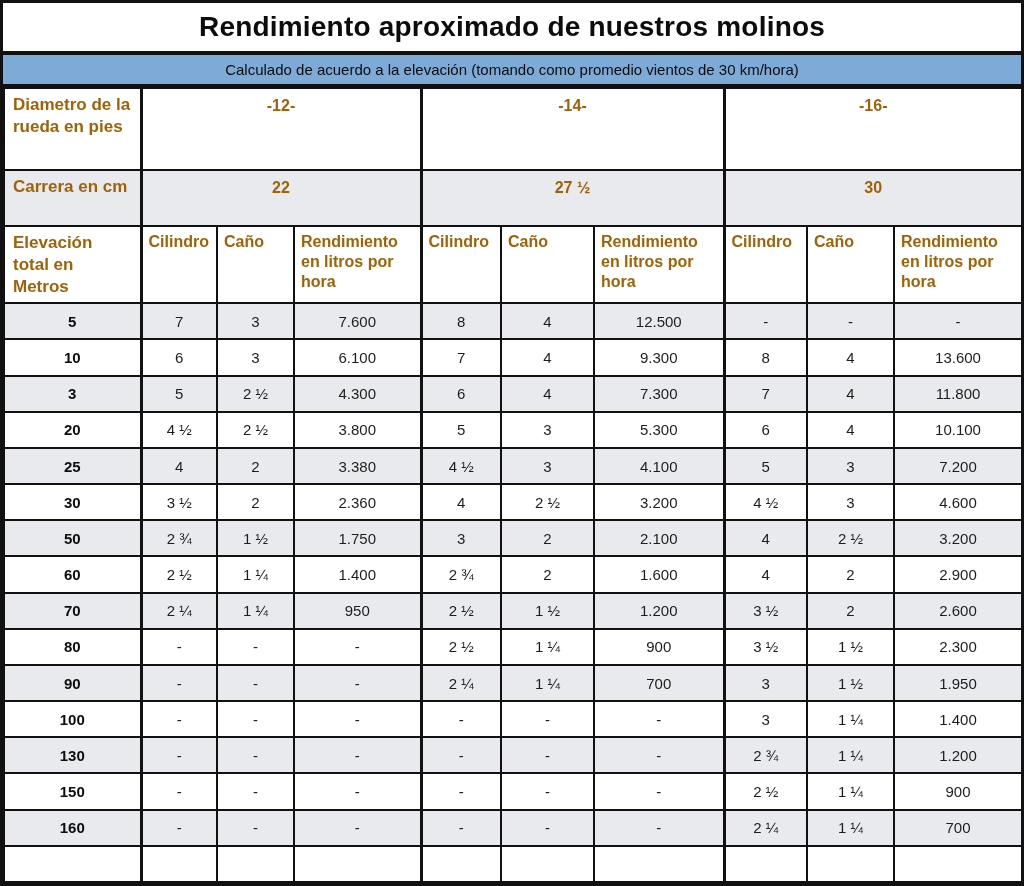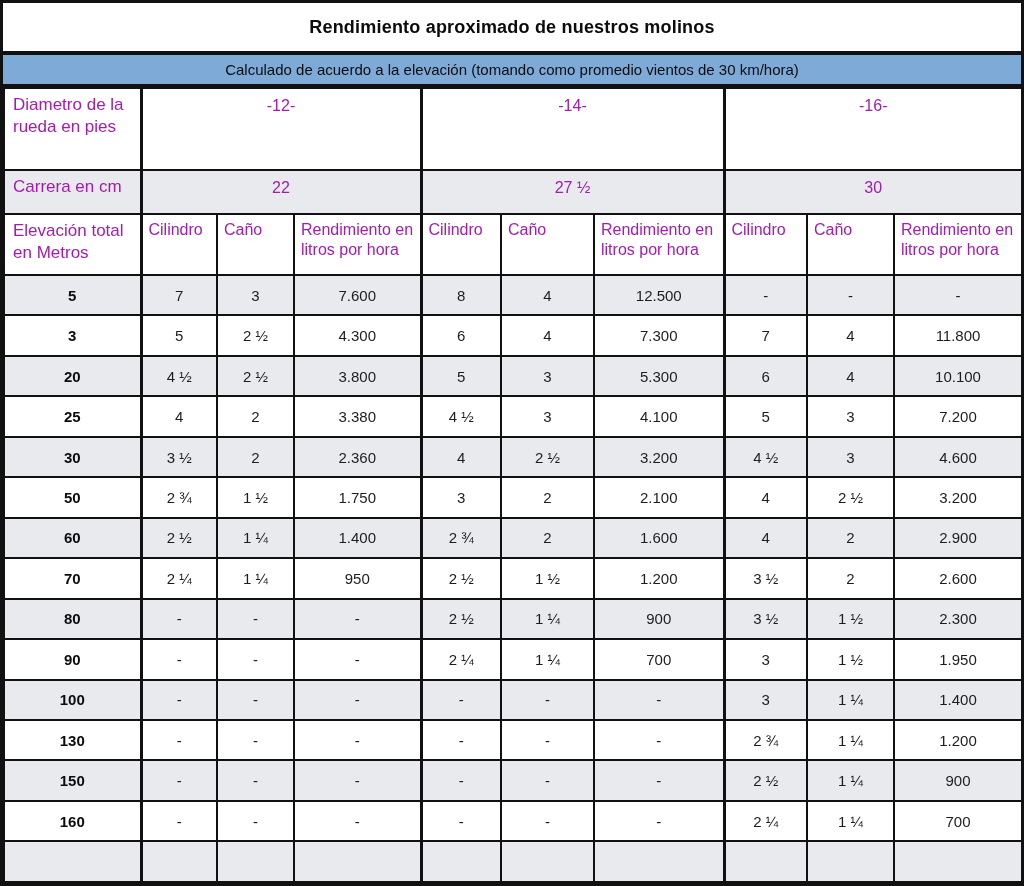--- a/index.html
+++ b/index.html
@@ -7,39 +7,39 @@
   .page{
     width:1024px; height:886px;
     border:3px solid #111;
     background:#fff;
     display:flex; flex-direction:column;
     overflow:hidden;
   }
   .title-strip{
     height:52px; flex:0 0 auto;
     display:flex; align-items:center; justify-content:center;
-    font-size:18px; font-weight:bold; color:#0c0c0c;
+    font-size:28px; font-weight:bold; color:#0c0c0c;
     border-bottom:4px solid #111;
     letter-spacing:.2px;
   }
   .band{
     height:32px; flex:0 0 auto;
     background:#7EAAD8;
     border-bottom:3px solid #111;
     display:flex; align-items:center; justify-content:center;
     font-size:15px; color:#0c0c0c;
   }
   table{
     width:100%; flex:1 1 auto;
     border-collapse:collapse; table-layout:fixed;
   }
   th,td{ border:2px solid #111; overflow:hidden; }
-  thead th{ font-weight:normal; color:#a21caf; vertical-align:top; }
+  thead th{ font-weight:bold; color:#a16207; vertical-align:top; }
   .r-diam{ height:82px; }
-  .r-carrera{ height:44px; background:#E8EAED; }
+  .r-carrera{ height:56px; background:#E8EAED; }
   .r-cols{ height:61px; }
   .rowhead{ text-align:left; padding:5px 8px; font-size:17px; line-height:1.28; }
   .grpval{ text-align:center; padding-top:8px; font-size:16px; }
   .sub{ text-align:left; padding:5px 6px; font-size:16px; line-height:1.25;margin-top:20px; }
   .g{ border-left-width:3px; }
   .lblcol{ border-right-width:3px; }
   tbody tr{ height:32px; }
   tbody tr:nth-child(odd){ background:#E8EAED; }
   tbody td{ text-align:center; vertical-align:middle; font-size:15px; color:#1d1d1d; }
   tbody td.elev{ font-weight:bold; color:#0c0c0c; }
@@ -99,20 +99,32 @@
     <td>3</td>
     <td>7.600</td>
     <td class="g">8</td>
     <td>4</td>
     <td>12.500</td>
     <td class="g">-</td>
     <td>-</td>
     <td>-</td>
   </tr>
 
+  <tr>
+    <td class="elev lblcol">10</td>
+    <td class="g">6</td>
+    <td>3</td>
+    <td>6.100</td>
+    <td class="g">7</td>
+    <td>4</td>
+    <td>9.300</td>
+    <td class="g">8</td>
+    <td>4</td>
+    <td>13.600</td>
+  </tr>
 
   <tr>
     <td class="elev lblcol">3</td>
     <td class="g">5</td>
     <td>2 ½</td>
     <td>4.300</td>
     <td class="g">6</td>
     <td>4</td>
     <td>7.300</td>
     <td class="g">7</td>

